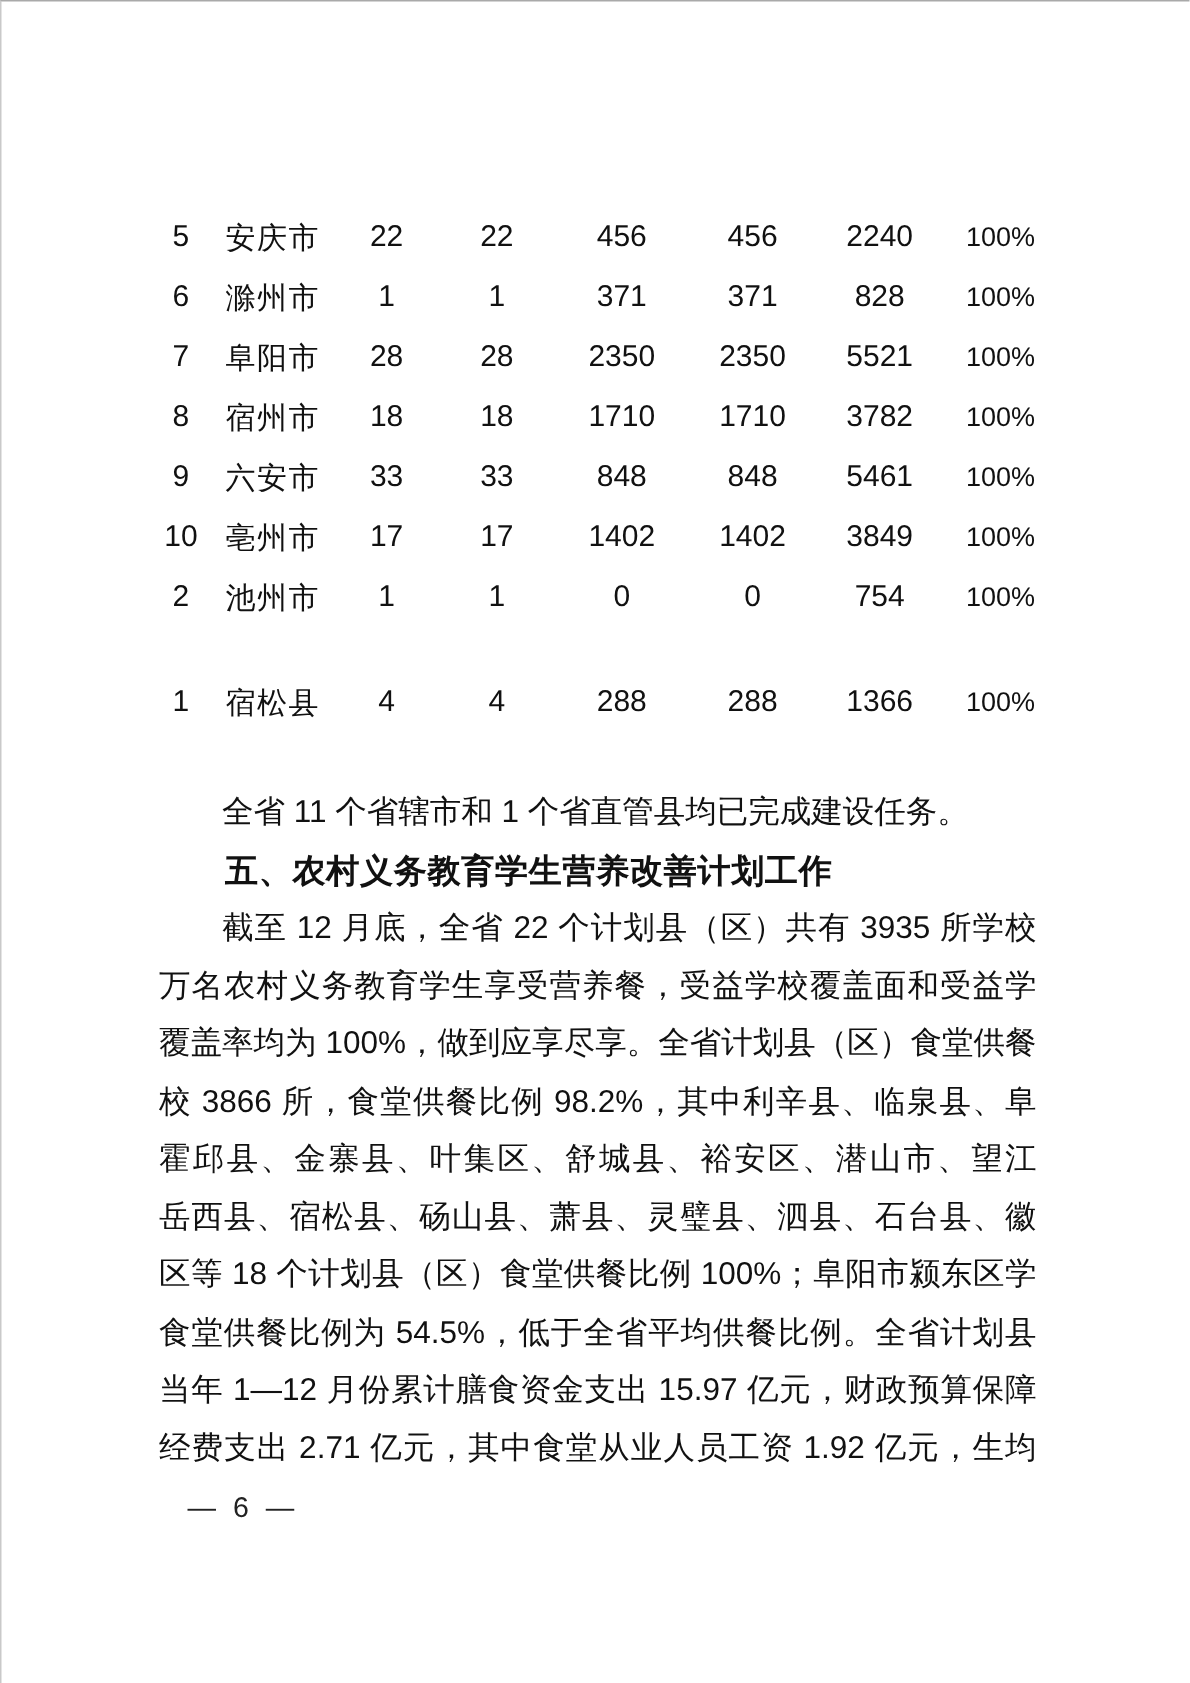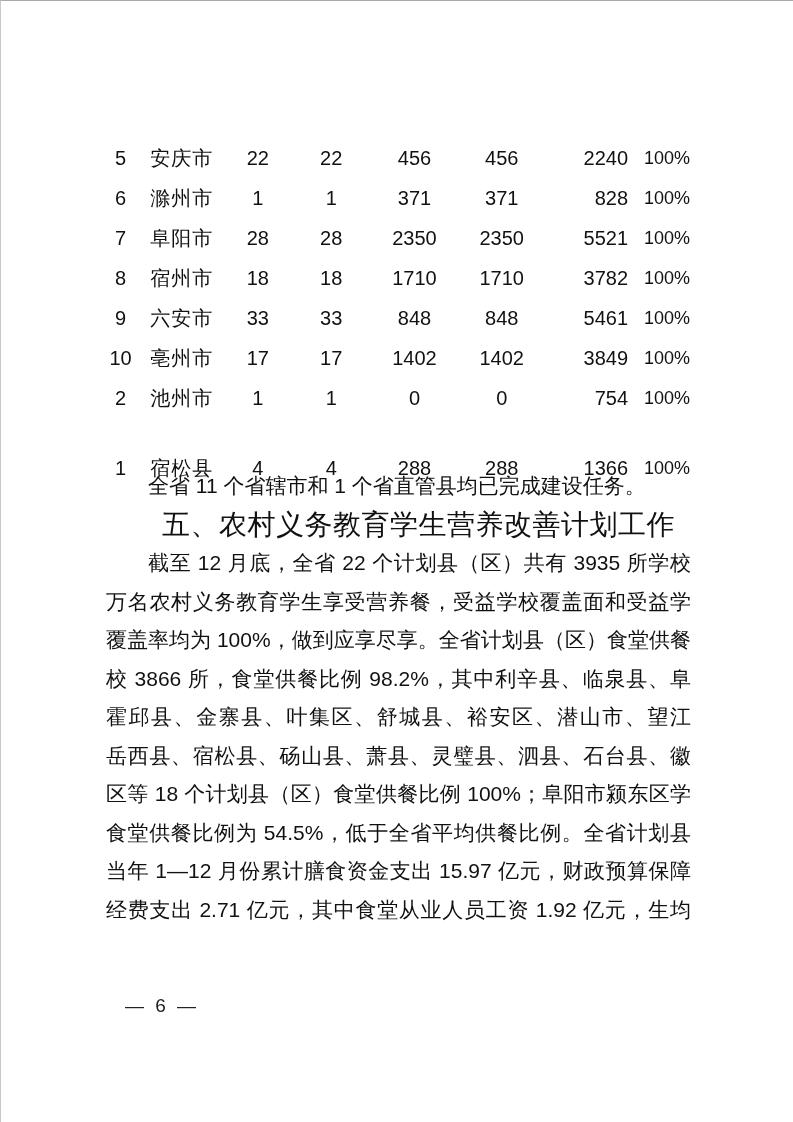--- a/index.html
+++ b/index.html
@@ -29,50 +29,50 @@
     align-items: center;
     height: 40px;
   }
   .c { display: block; text-align: center; white-space: nowrap; }
   .c1 { width: 40px; }
   .c2 { width: 85px; letter-spacing: 1px; }
   .c3 { width: 70px; }
   .c4 { width: 80px; }
   .c5 { width: 90px; }
   .c6 { width: 88px; }
-  .c7 { width: 85px; text-align: right; }
+  .c7 { width: 85px; }
   .c8 { width: 55px; font-size: 18px; margin-left: 12px; }
   .tgap { height: 30px; }
 
   
   .text-block {
     position: absolute;
     left: 105px;
-    top: 466px;
+    top: 522px;
     width: 585px;
     font-size: 21px;
   }
   .line {
     margin: 0;
     height: 38.5px;
     line-height: 38.5px;
     white-space: nowrap;
   }
   .para {
     text-align: justify;
     text-align-last: justify;
     white-space: normal;
     overflow: hidden;
   }
   .indent  { text-indent: 2em; }
   .closing { text-indent: 2em; }
   .heading {
     text-indent: 2em;
-    font-weight: normal;
-    font-size: 28px;
+    font-weight: bold;
+    font-size: 22px;
     letter-spacing: 0.5px;
   }
 
   
   .footer {
     position: absolute;
     left: 124px;
     top: 994px;
     font-size: 19px;
     letter-spacing: 3px;

